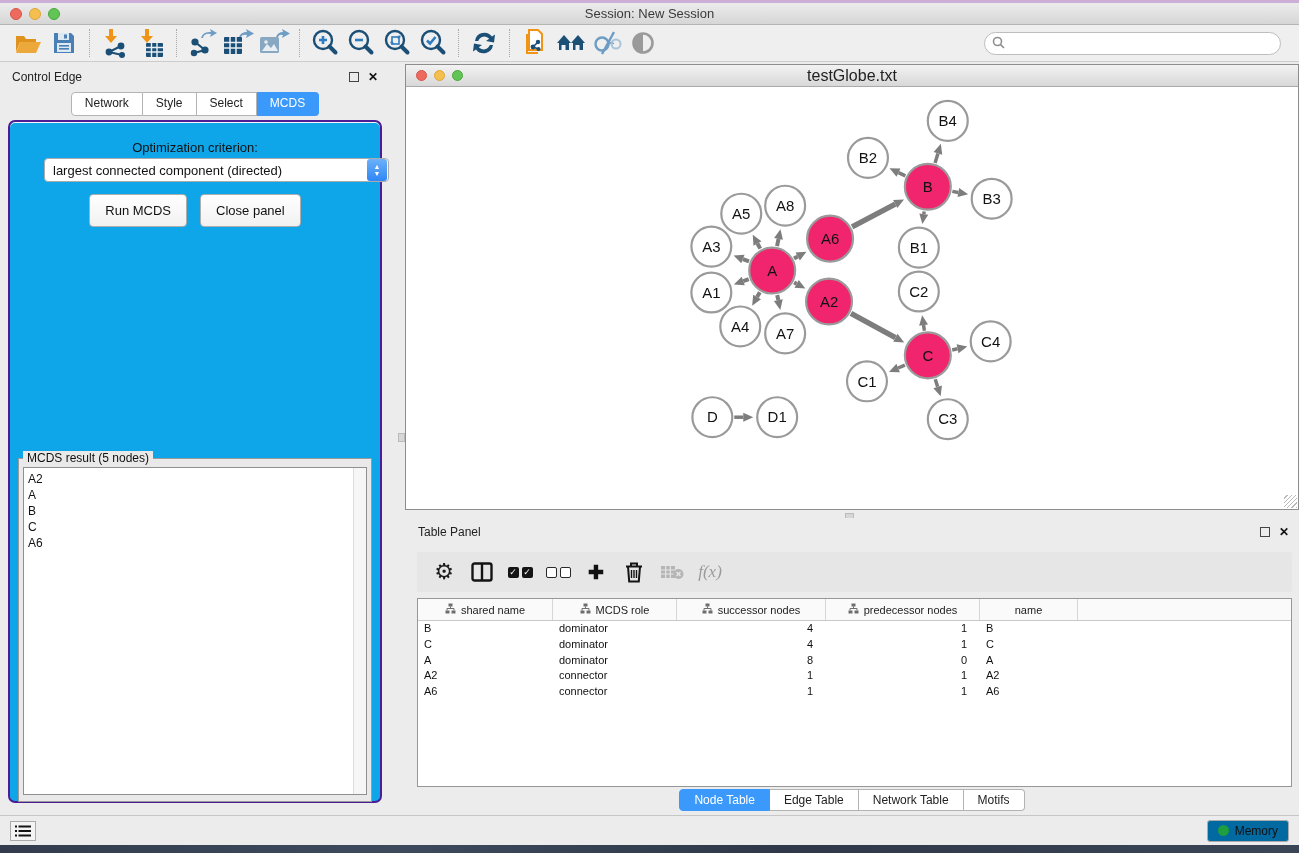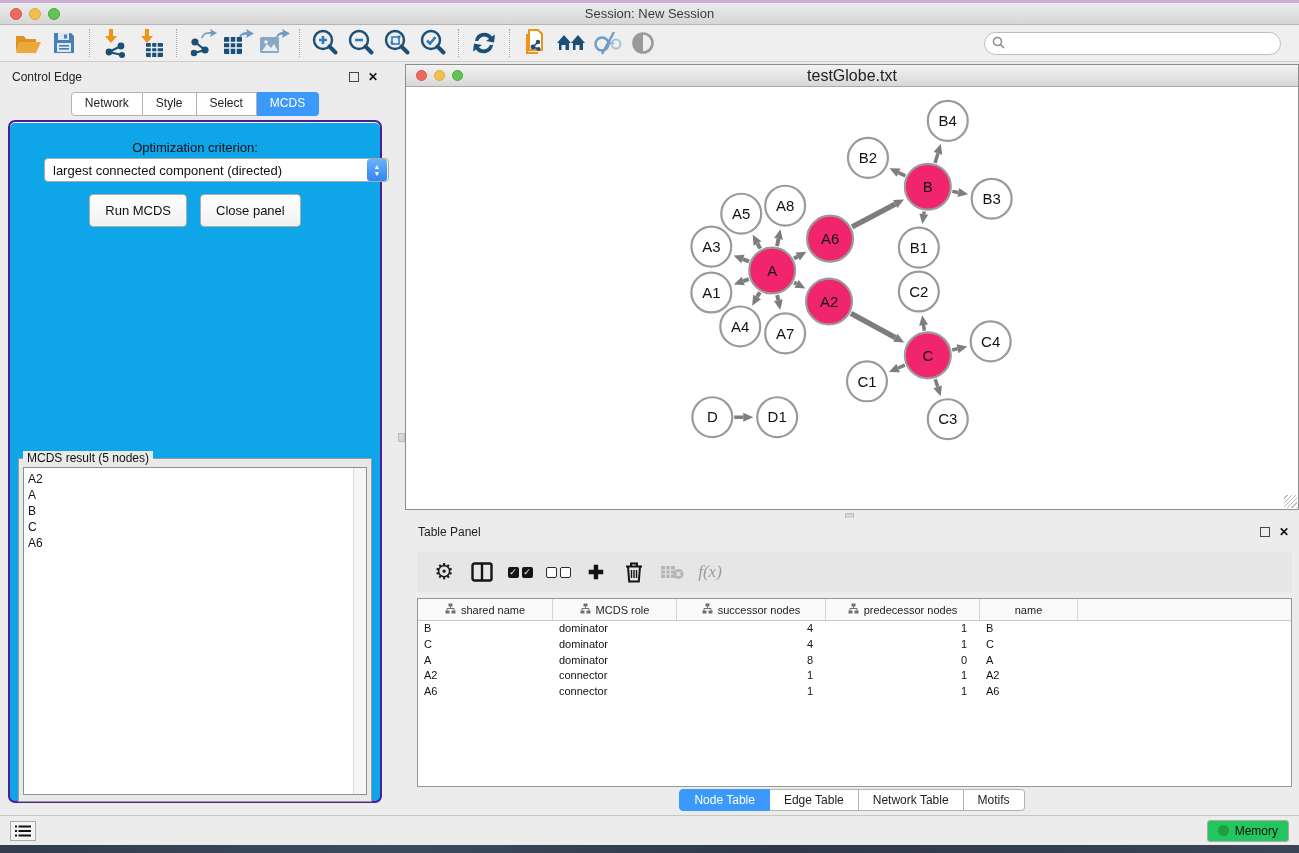--- a/index.html
+++ b/index.html
@@ -98,21 +98,21 @@
   .nt-row { display:flex; height:15.8px; }
   .nt-cell { font-size:11px; color:#111; padding:1px 6px 0 6px; white-space:nowrap; overflow:hidden; }
   .nt-cell.num { text-align:right; padding-right:13px; }
   .tp-tabs { position:absolute; left:0; right:0; top:271px; display:flex; justify-content:center; }
   .tp-tabs .tab { padding:3px 14px; }
 
   
   .status-bar { position:absolute; left:0; top:815px; width:100%; height:30px; background:#ececec; border-top:1px solid #c6c6c6;
                 display:flex; align-items:center; padding:0 10px; }
   .list-btn { width:26px; height:20px; background:#f4f4f4; border:1px solid #ababab; display:flex; align-items:center; justify-content:center; }
-  .memory-btn { margin-left:auto; display:flex; align-items:center; gap:6px; background:#22c55e; border:1px solid #ababab;
+  .memory-btn { margin-left:auto; display:flex; align-items:center; gap:6px; background:#0369a1; border:1px solid #ababab;
                 border-radius:3px; padding:3px 10px; font-size:12px; color:#111;justify-content:flex-end; }
   .mem-dot { width:11px; height:11px; border-radius:50%; }
   .desktop-strip-bottom { position:absolute; left:0; bottom:0; width:100%; height:8px;
                           background:linear-gradient(90deg,#323c4e,#3d4a5e 30%,#2e3848 60%,#3a4556); }
 </style>
 </head>
 <body>
 
 <div class="desktop-strip-top"></div>
 

